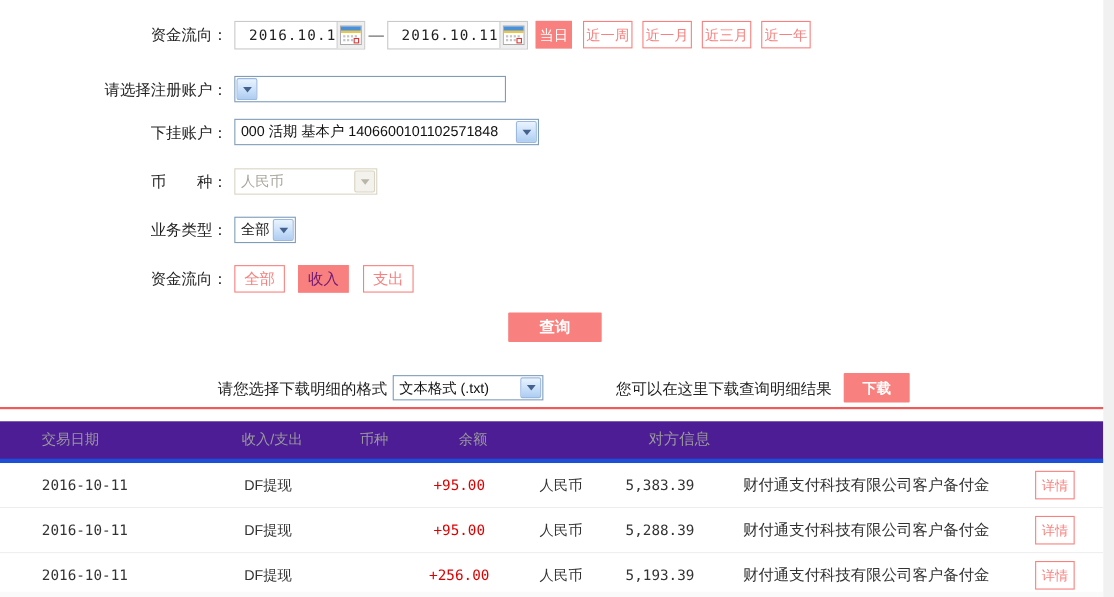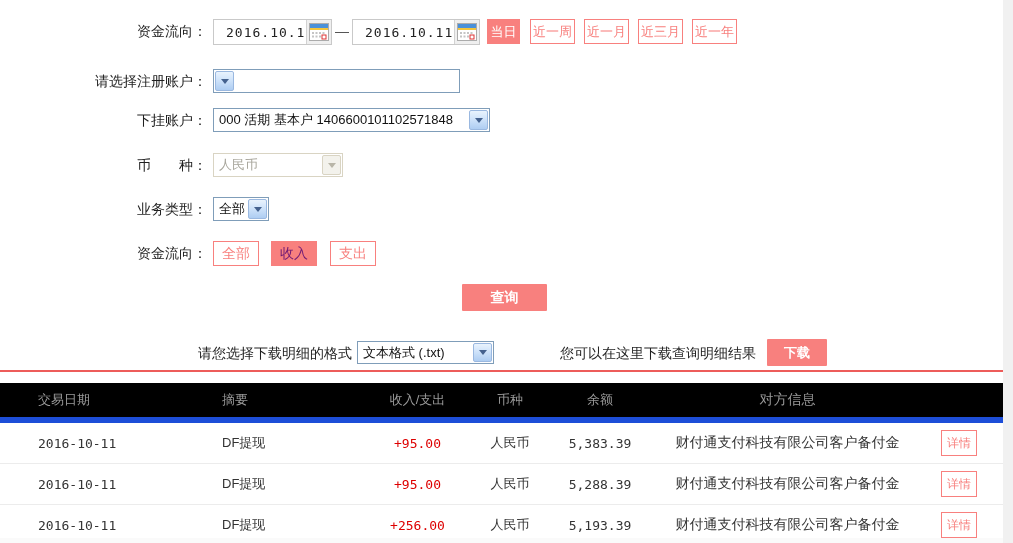--- a/index.html
+++ b/index.html
@@ -47,21 +47,21 @@
   
   .pink-btn{position:absolute;background:var(--accent);color:#fff;border:0;cursor:pointer;
     font-size:14px;font-family:inherit;border-radius:1px;font-weight:bold;}
 
   
   .red-line{position:absolute;left:0;top:370px;width:1003px;height:2px;background:#ed5c5a;}
 
   
   .tbl{position:absolute;left:0;top:383px;width:1003px;font-size:13px;}
   .tbl-row{display:flex;align-items:center;background:#fff;height:40px;border-bottom:1px solid #ececec;color:#333;}
-  .tbl-row.head{background:#000000;height:34px;border-bottom:6px solid #1d4ed8;color:#9a9a9a;}
+  .tbl-row.head{background:#4c1d95;height:34px;border-bottom:4px solid #1d4ed8;color:#9a9a9a;}
   .c1{width:185px;padding-left:38px;box-sizing:border-box;text-align:left;}
   .c2{width:170px;padding-left:37px;box-sizing:border-box;text-align:left;}
   .c3{width:125px;text-align:center;}
   .c4{width:60px;text-align:center;}
   .c5{width:120px;text-align:center;}
   .c6{width:255px;text-align:center;font-size:14px;}
   .c7{width:88px;text-align:center;text-decoration:underline;}
   .num{font-family:"DejaVu Sans Mono",monospace;font-size:13px;}
   .amount{color:#dd0000;}
   .detail-btn{display:inline-block;box-sizing:border-box;width:36px;height:26px;line-height:24px;
@@ -175,21 +175,20 @@
       </span>
   </div>
   <div class="form-label" style="top:341px;left:560px;width:200px;text-align:left">您可以在这里下载查询明细结果</div>
   <button class="pink-btn" style="left:767px;top:339px;width:60px;height:27px;font-size:13px">下载</button>
 
   <div class="red-line"></div>
 
   <div class="tbl">
     <div class="tbl-row head">
       <div class="c1">交易日期</div>
-      <div class="c2">摘要</div>
       <div class="c3">收入/支出</div>
       <div class="c4">币种</div>
       <div class="c5">余额</div>
       <div class="c6">对方信息</div>
       <div class="c7"></div>
     </div>
 
     <div class="tbl-row">
       <div class="c1 num">2016-10-11</div>
       <div class="c2">DF提现</div>

